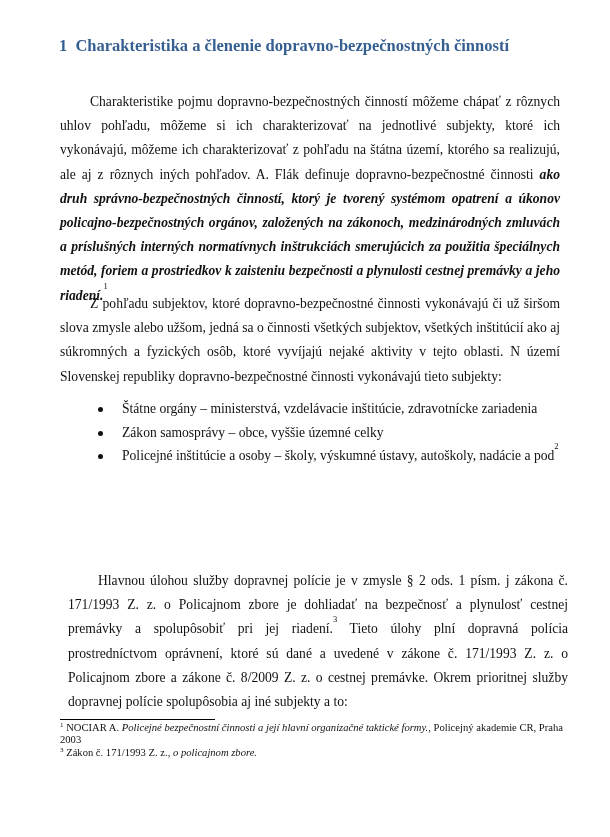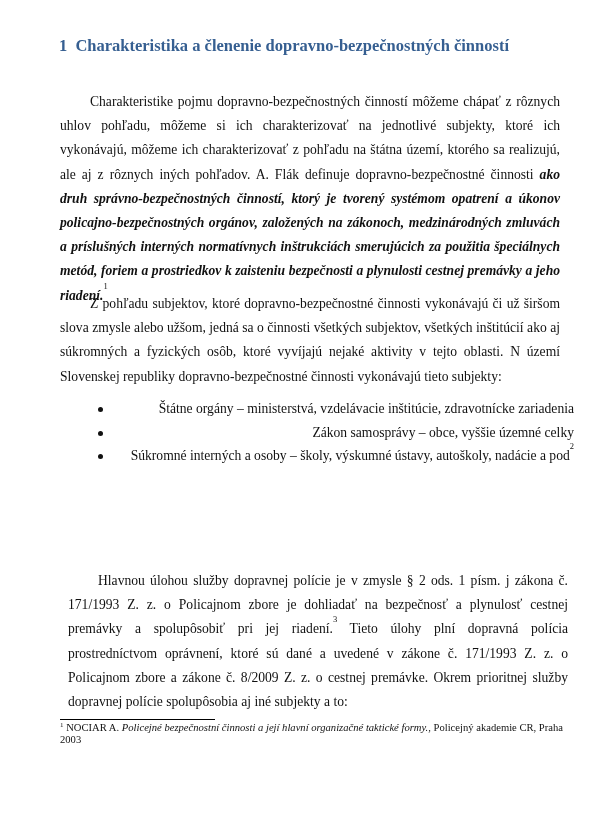--- a/index.html
+++ b/index.html
@@ -11,21 +11,21 @@
   .heading .num { margin-right: 4px; }
   .para { position: absolute; left: 60px; width: 500px; font-size: 13.6px;
           line-height: 24.2px; text-align: justify; }
   .indent { text-indent: 30px; }
   .para em { font-style: italic; font-weight: bold; }
   sup { font-size: 8.5px; vertical-align: top; position: relative; top: -2px; line-height: 1; }
   .p1 { top: 90px; }
   .p2 { top: 292px; }
   .bullets { position: absolute; left: 94px; top: 397px; width: 480px; margin: 0; padding: 0;
              list-style: none; font-size: 13.6px; }
-  .bullets li { position: relative; padding-left: 28px; height: 23.5px; line-height: 23.5px; white-space: nowrap; text-align: right; }
+  .bullets li { position: relative; padding-left: 28px; height: 23.5px; line-height: 23.5px; white-space: nowrap; }
   .bullets li .dot { position: absolute; left: 4px; top: 10px; width: 5px; height: 5px; border-radius: 50%; background: #111; }
   .p3 { top: 487px; }
   .p4 { top: 561px; }
   .fn-rule { position: absolute; left: 60px; top: 719px; width: 155px; height: 0; border-top: 1px solid #000; }
   .footnotes { position: absolute; left: 60px; top: 722px; width: 520px; font-size: 10.6px; line-height: 12.4px; }
   .footnotes .fn sup { font-size: 7px; top: 0; }
 </style>
 </head>
 <body>
 
@@ -48,31 +48,35 @@
     <li>
       <span class="dot"></span>
       <span>Štátne orgány – ministerstvá, vzdelávacie inštitúcie, zdravotnícke zariadenia</span>
     </li>
     <li>
       <span class="dot"></span>
       <span>Zákon samosprávy – obce, vyššie územné celky</span>
     </li>
     <li>
       <span class="dot"></span>
-      <span>Súkromné interných a osoby – školy, výskumné ústavy, autoškoly, nadácie a pod</span><sup>2</sup>
+      <span>Policejné inštitúcie a osoby – školy, výskumné ústavy, autoškoly, nadácie a pod</span><sup>2</sup>
     </li>
   </ul>
 
 
   <p class="para indent p4" style="margin:8px;">
     <span>Hlavnou úlohou služby dopravnej polície je v zmysle § 2 ods. 1 písm. j zákona č. 171/1993 Z. z. o Policajnom zbore je dohliadať na bezpečnosť a plynulosť cestnej premávky a spolupôsobiť pri jej riadení.</span><sup>3</sup><span> Tieto úlohy plní dopravná polícia prostredníctvom oprávnení, ktoré sú dané a uvedené v zákone č. 171/1993 Z. z. o Policajnom zbore a zákone č. 8/2009 Z. z. o cestnej premávke. Okrem prioritnej služby dopravnej polície spolupôsobia aj iné subjekty a to:</span>
   </p>
 
   <div class="fn-rule"></div>
 
   <div class="footnotes">
     <div class="fn">
       <sup>1</sup>
       <span>NOCIAR A. </span><em>Policejné bezpečnostní činnosti a její hlavní organizačné taktické formy.</em><span>, Policejný akademie CR, Praha 2003</span>
     </div>
+    <div class="fn">
+      <sup>3</sup>
+      <span>Zákon č. 171/1993 Z. z., </span><em>o policajnom zbore.</em><span></span>
+    </div>
   </div>
 
 </div>
 
 </body></html>

